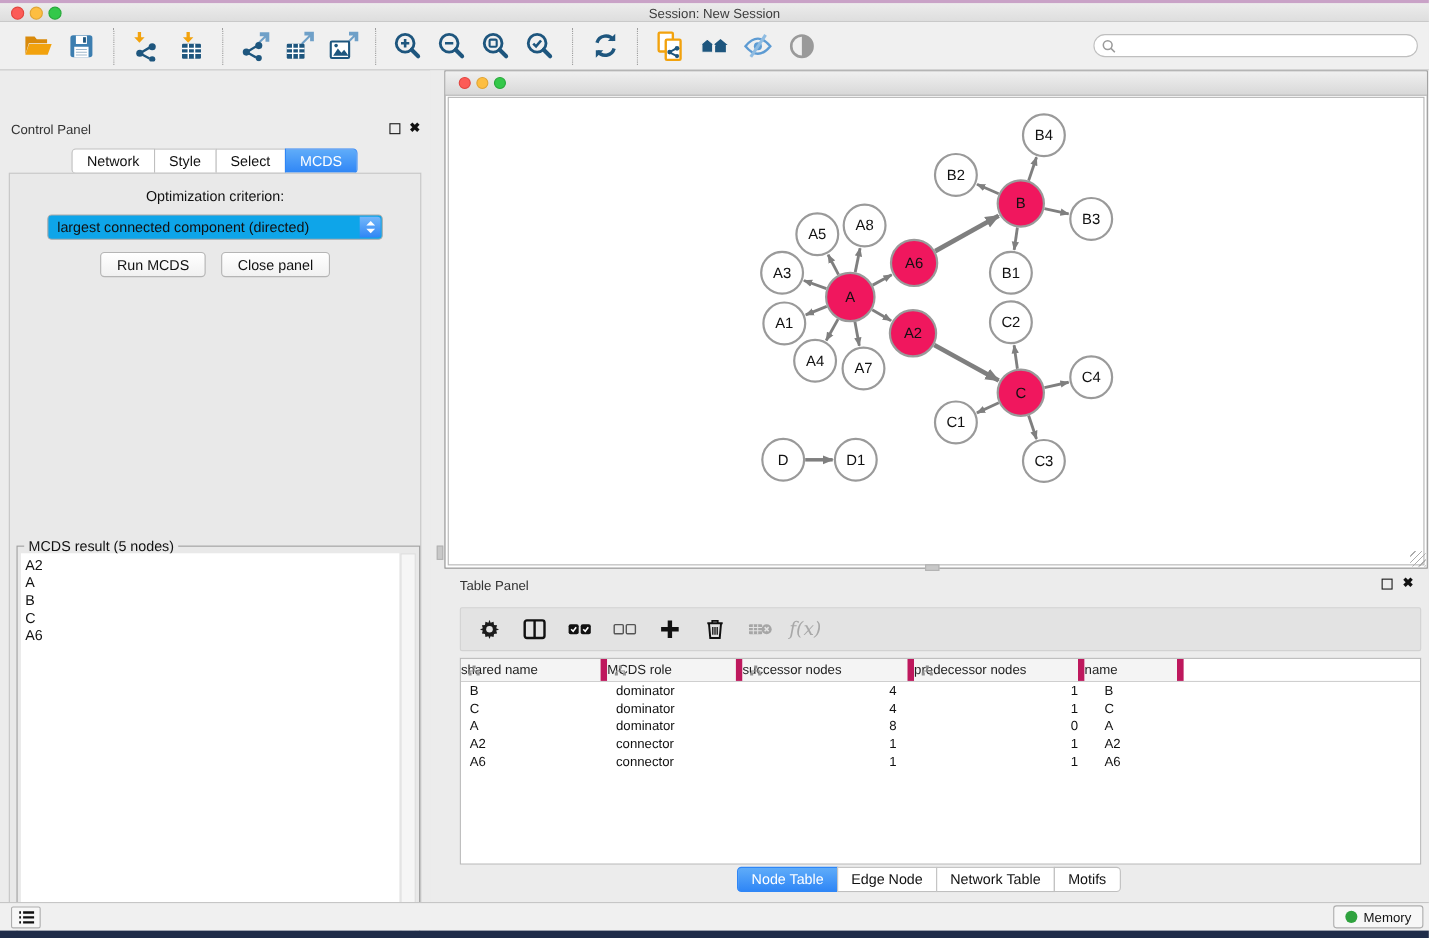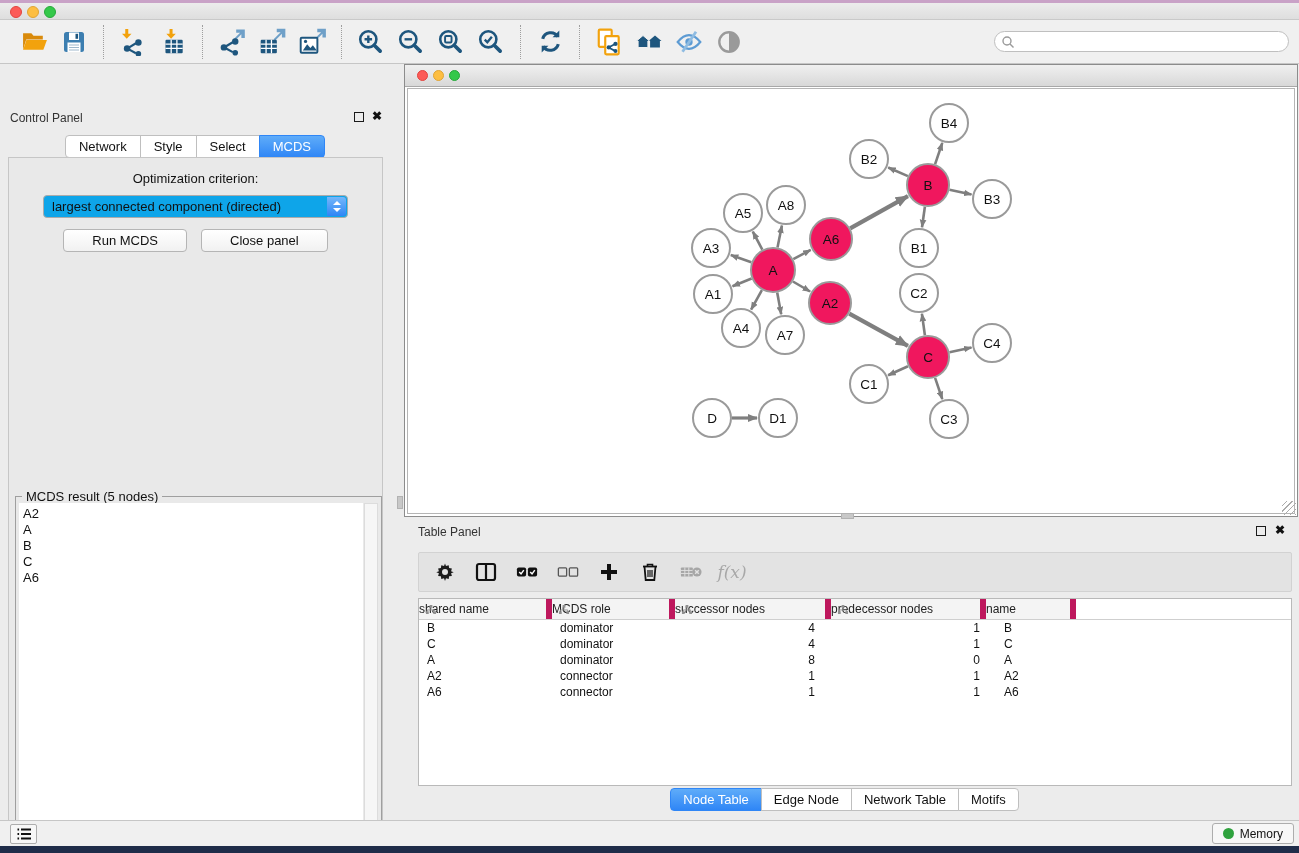--- a/index.html
+++ b/index.html
@@ -32,21 +32,21 @@
   .seg-tab:last-child { border-radius:0 4px 4px 0; }
   .seg-tab.selected { background:linear-gradient(#5FACF9,#2F86F6); border-color:#2F86F6; color:#FFF; }
   #cp-box { left:8px; top:53px; right:8px; bottom:20px; background:#E9E9E9; border:1px solid #C6C6C6; }
   #opt-label { left:0; right:0; top:13px; text-align:center; font-size:13px; color:#111; }
   #criterion-select { left:34px; right:34px; top:37px; height:23px; background:#0ea5e9; border:1px solid #ABABAB; border-radius:4px; font-size:13px; color:#111; display:flex; align-items:center; padding-left:8px; }
   #criterion-stepper { position:absolute; right:1px; top:1px; bottom:1px; width:19px; border-radius:0 3px 3px 0; background:linear-gradient(#74B7FA,#2F86F5); display:flex; flex-direction:column; align-items:center; justify-content:center; }
   .chev { width:0; height:0; border-left:4px solid transparent; border-right:4px solid transparent; }
   .chev.up { border-bottom:4.5px solid #FFF; margin-bottom:2.5px; }
   .chev.down { border-top:4.5px solid #FFF; }
   #cp-buttons { left:0; right:0; top:71px; display:flex; justify-content:center; gap:14px; }
-  .cp-btn { font-size:13px; color:#111; background:linear-gradient(#FFFFFF,#F1F1F1); border:1px solid #B5B5B5; border-radius:4px; padding:3px 28px; }
+  .cp-btn { font-size:13px; color:#111; background:linear-gradient(#FFFFFF,#F1F1F1); border:1px solid #B5B5B5; border-radius:4px; padding:3px 14px; }
   #mcds-group { left:6px; top:338px; width:367px; height:419px; border:1px solid #9F9F9F; }
   #mcds-legend { position:absolute; top:-8px; left:6px; background:#E9E9E9; padding:0 4px; font-size:13px; color:#111; }
   #mcds-list { position:absolute; left:3px; top:6px; right:18px; bottom:3px; background:#FFF; padding:3px 0 0 4px; font-size:13px; color:#111; line-height:16px; }
   #mcds-scroll { position:absolute; right:3px; top:6px; width:14px; bottom:3px; background:#F6F6F6; border:1px solid #DCDCDC; }
 
   
   #right-area { left:391px; top:64px; width:908px; height:756px; background:#ECECEC; }
 
   #network-window { position:absolute; left:13px; top:0; width:894px; height:453px; background:#FFF; border:1px solid #8C8C8C; }
   #nw-titlebar { position:absolute; left:0; top:0; right:0; height:22px; background:linear-gradient(#F0F0F0,#D8D8D8); border-bottom:1px solid #A8A8A8; }
@@ -84,20 +84,21 @@
   #bottom-strip { left:0; top:846px; width:100%; height:7px; background:#1F2C49; }
 </style>
 </head>
 <body>
 
 <div id="top-strip" class="abs"></div>
 <div id="titlebar" class="abs">
   <span class="light red" style="left:10px"></span>
   <span class="light yellow" style="left:27px"></span>
   <span class="light green" style="left:44px"></span>
+  <div class="title">Session: New Session</div>
 </div>
 
 <div id="toolbar" class="abs">
   <span class="tb-ic">
     <svg width="27" height="27" viewBox="0 0 26 26">
         <path d="M2 21V5h8l2 2.5h9V11H5L2 21z" fill="#D98A0B"></path>
         <path d="M2 21l3.2-9.5H25L21.5 21z" fill="#F2A20D"></path>
       </svg>
   </span>
   <span class="tb-ic">

